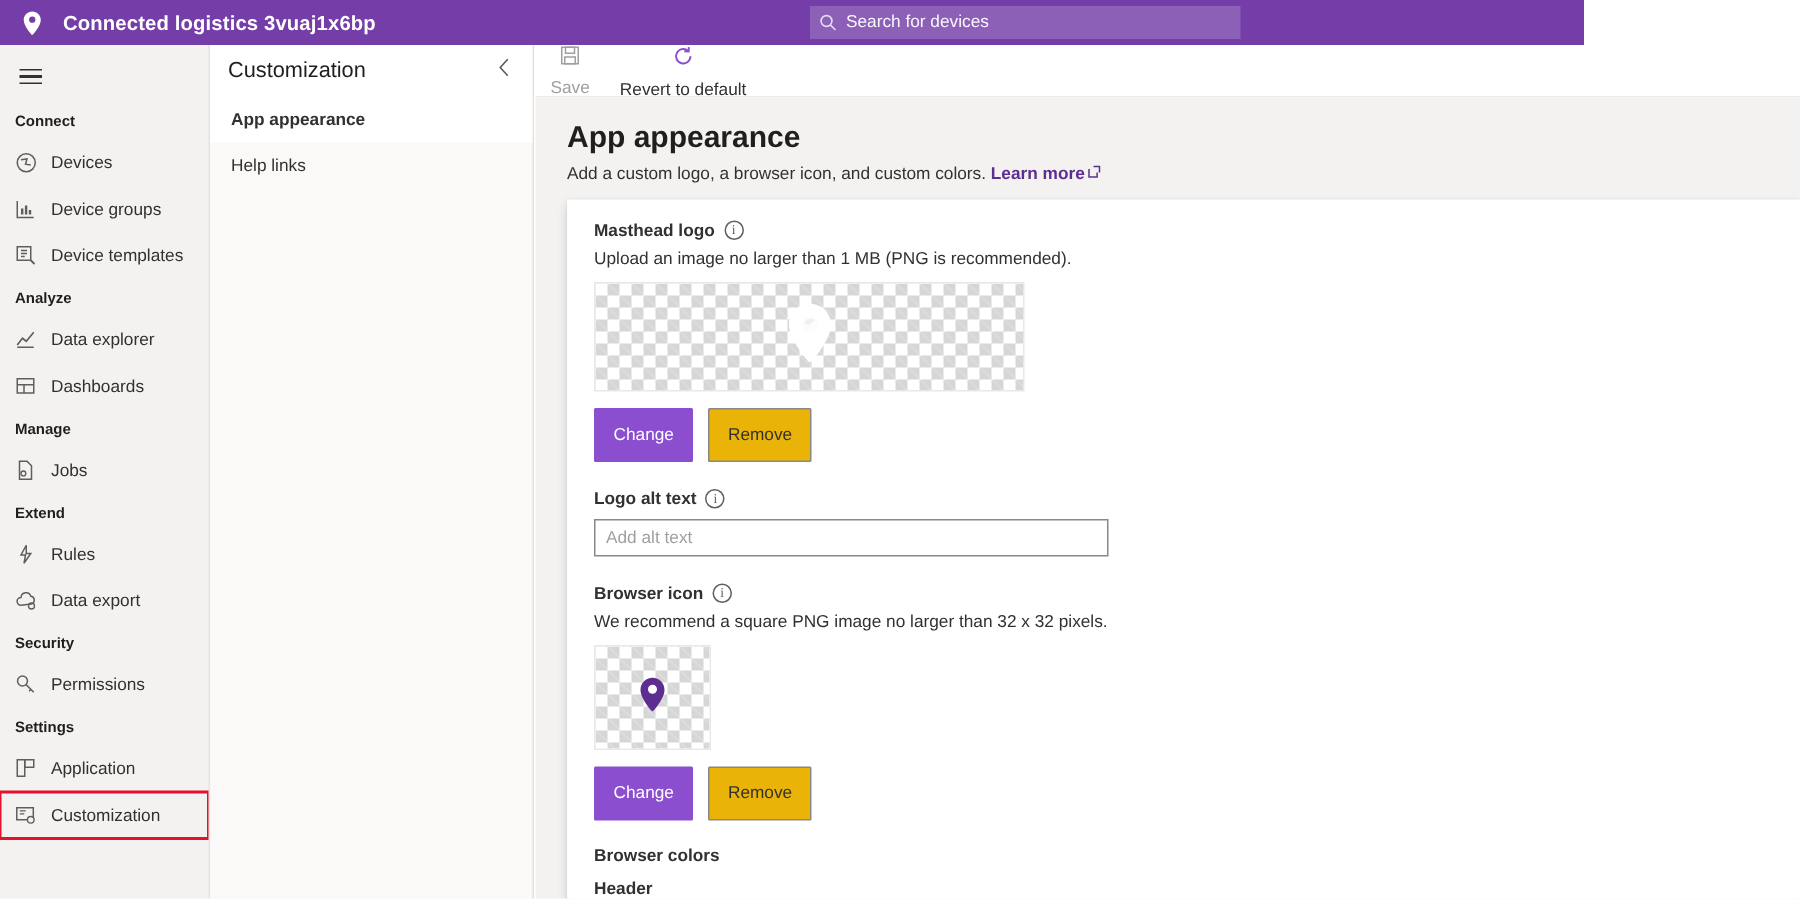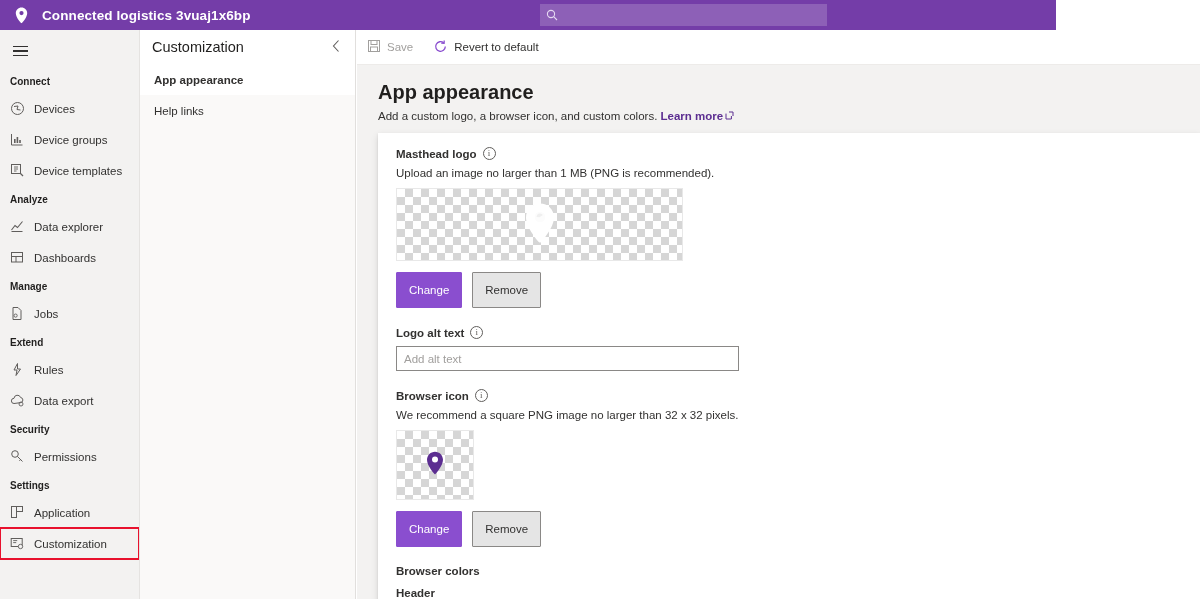--- a/index.html
+++ b/index.html
@@ -92,21 +92,21 @@
   #commandbar {
     position: absolute; top: 30px; left: 357px;
     width: 843px; height: 35px;
     background: #ffffff;
     border-bottom: 1px solid #edebe9;
     display: flex; align-items: center;
   }
   .cmd-btn {
     display: flex; align-items: center; gap: 6px;
     height: 35px; padding: 0 10px;
-    font-size: 11.5px; cursor: pointer;
+    font-size: 11.5px; cursor: pointer; flex-direction: column;
   }
   .cmd-btn.disabled { color: #a19f9d; cursor: default; }
   .cmd-btn.enabled { color: #323130; }
 
   
   #main {
     position: absolute; top: 65px; left: 357px;
     width: 843px; height: 534px;
     background: #f3f2f1;
     overflow: hidden;
@@ -147,21 +147,21 @@
   #masthead-preview { width: 287px; height: 73px; }
   #browsericon-preview { width: 78px; height: 70px; }
   .btn-row { display: flex; gap: 10px; margin-top: 11px; margin-bottom: 18px; }
   .btn {
     height: 36px; min-width: 65px; padding: 0 12px;
     font-size: 11.5px; font-family: "Liberation Sans", sans-serif;
     display: flex; align-items: center; justify-content: center;
     cursor: pointer; border-radius: 1px;
   }
   .btn-primary { background: #8A4ECF; color: #ffffff; border: 1px solid #8A4ECF; }
-  .btn-secondary { background: #e5e5e5; color: #323130; border: 1px solid #8a8886; }
+  .btn-secondary { background: #eab308; color: #323130; border: 1px solid #8a8886; }
   .txt-input {
     width: 343px; height: 25px;
     border: 1px solid #8a8886; background: #ffffff;
     font-size: 11.5px; font-family: "Liberation Sans", sans-serif;
     color: #323130; padding: 0 7px; outline: none;
   }
   .txt-input::placeholder { color: #a19f9d; }
   #section-browser-colors { font-size: 11.5px; font-weight: bold; color: #323130; margin: 4px 0 10px 0; }
   #header-color-label { font-size: 11.5px; font-weight: bold; color: #323130; margin-bottom: 7px; }
   #color-row { display: flex; align-items: stretch; }
@@ -186,20 +186,21 @@
   </div>
   <div id="app-title">Connected logistics 3vuaj1x6bp</div>
 
   <div id="search-wrap">
     <div id="search-icon-box">
       <svg width="12" height="12" viewBox="0 0 12 12" aria-hidden="true">
         <circle cx="5" cy="5" r="3.6" fill="none" stroke="#e6d9f2" stroke-width="1.1"></circle>
         <line x1="7.7" y1="7.7" x2="11" y2="11" stroke="#e6d9f2" stroke-width="1.1"></line>
       </svg>
     </div>
+    <input id="search-input" type="text" placeholder="Search for devices" style="">
   </div>
 </div>
 
 <nav id="leftnav">
   <div id="hamburger">
     <span></span>
       <span></span>
       <span></span>
   </div>
 

